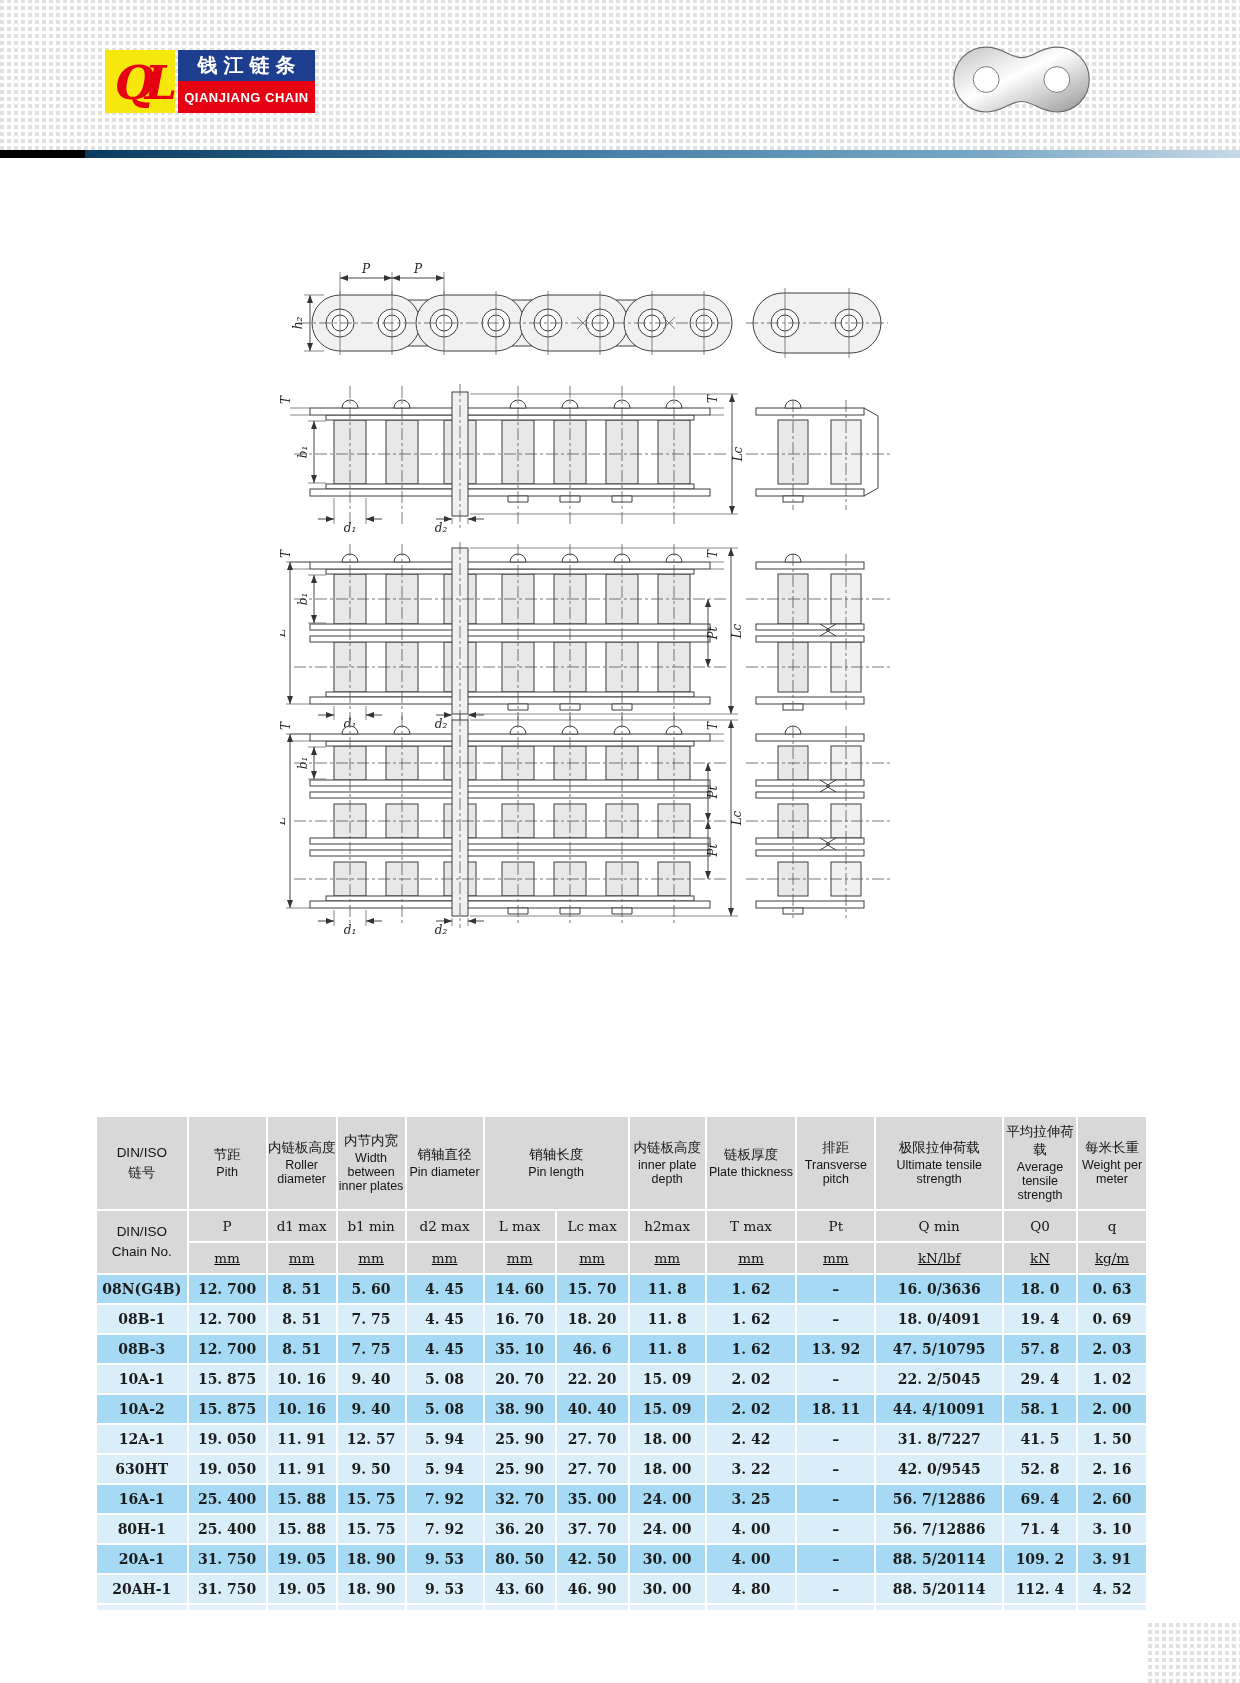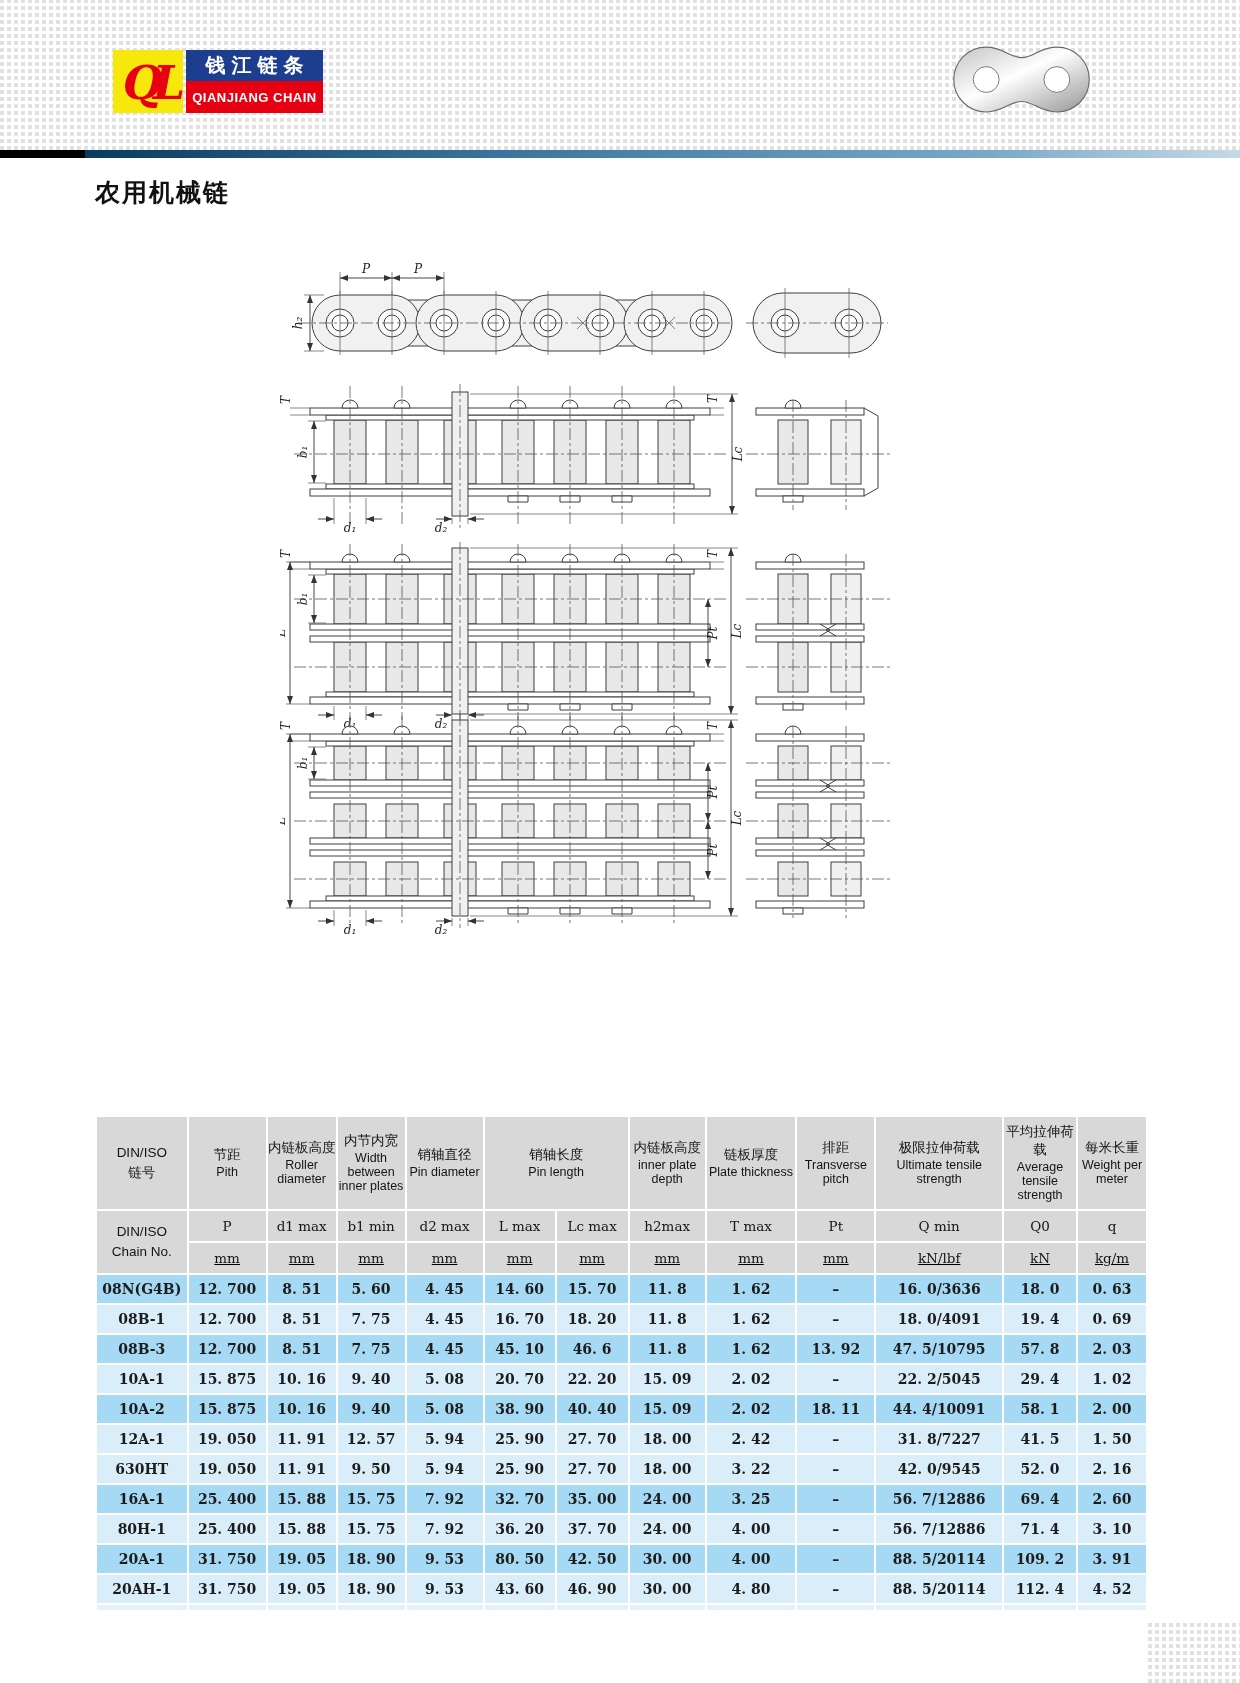--- a/index.html
+++ b/index.html
@@ -14,21 +14,21 @@
           repeating-linear-gradient(0deg,#e1e1e1 0 4px,#fff 4px 7px);
         background-blend-mode:lighten;}
   .band-top{left:0;top:0;width:1240px;height:150px;}
   .corner-br{left:1148px;top:1622px;width:92px;height:61px;}
 
   
   .topbar{position:absolute;left:0;top:150px;width:1240px;height:8px;
           background:linear-gradient(90deg,#000 0 85px,#0c3a5f 85px,#38749f 40%,#7aa9c8 80%,#c6d9e6 100%);}
 
   
-  .logo{position:absolute;left:113px;top:50px;display:flex;}
+  .logo{position:absolute;left:105px;top:50px;display:flex;}
   .logo-y{width:70px;height:63px;background:#f6e70c;display:flex;align-items:center;justify-content:center;}
   .logo-txt{width:137px;height:77px;margin-left:3px;display:flex;flex-direction:column;}
   .logo-cn{height:31px;background:#1d3d8f;color:#fff;font-size:20px;font-weight:bold;letter-spacing:6px;
            display:flex;align-items:center;justify-content:center;padding-left:6px;box-sizing:border-box;}
   .logo-en{height:32px;background:#e60012;color:#fff;font-size:13px;font-weight:bold;letter-spacing:.5px;
            display:flex;align-items:center;justify-content:center;}
 
   
   .photo{position:absolute;left:948px;top:44px;width:148px;height:72px;}
 
@@ -100,21 +100,20 @@
             <stop offset="1" stop-color="#949494"></stop>
         </linearGradient>
       </defs>
       <path d="M40 3A34 34 0 0 0 40 71C58 71 64 60 77 60C90 60 96 71 114 71A34 34 0 0 0 114 3C96 3 90 14 77 14C64 14 58 3 40 3Z" fill="url(#met)" stroke="#6a6a6a" stroke-width="1.2"></path>
       <circle cx="40" cy="37" r="13.5" fill="#fff" stroke="#777"></circle>
       <circle cx="114" cy="37" r="13.5" fill="#fff" stroke="#777"></circle>
     </svg>
   </div>
 
   <div class="title-block">
-    <div class="title-cn">农用机械链</div>
   </div>
 
   <div class="tech">
     <svg viewBox="0 0 620 680">
       <defs>
         <marker id="a1" markerWidth="9" markerHeight="8" refX="8" refY="3" orient="auto-start-reverse" markerUnits="userSpaceOnUse">
           <path d="M0 0L8 3L0 6Z" fill="#333"></path>
         </marker>
       </defs>
 
@@ -484,21 +483,21 @@
           <td class="l val">18. 0/4091</td>
           <td class="l val">19. 4</td>
           <td class="l val">0. 69</td>
         </tr>
         <tr class="data">
           <td class="m cno">08B-3</td>
           <td class="m val">12. 700</td>
           <td class="m val">8. 51</td>
           <td class="m val">7. 75</td>
           <td class="m val">4. 45</td>
-          <td class="m val">45. 10</td>
+          <td class="m val">35. 10</td>
           <td class="m val">46. 6</td>
           <td class="m val">11. 8</td>
           <td class="m val">1. 62</td>
           <td class="m val">13. 92</td>
           <td class="m val">47. 5/10795</td>
           <td class="m val">57. 8</td>
           <td class="m val">2. 03</td>
         </tr>
         <tr class="data">
           <td class="l cno">10A-1</td>
@@ -550,21 +549,21 @@
           <td class="l val">19. 050</td>
           <td class="l val">11. 91</td>
           <td class="l val">9. 50</td>
           <td class="l val">5. 94</td>
           <td class="l val">25. 90</td>
           <td class="l val">27. 70</td>
           <td class="l val">18. 00</td>
           <td class="l val">3. 22</td>
           <td class="l val">–</td>
           <td class="l val">42. 0/9545</td>
-          <td class="l val">52. 0</td>
+          <td class="l val">52. 8</td>
           <td class="l val">2. 16</td>
         </tr>
         <tr class="data">
           <td class="m cno">16A-1</td>
           <td class="m val">25. 400</td>
           <td class="m val">15. 88</td>
           <td class="m val">15. 75</td>
           <td class="m val">7. 92</td>
           <td class="m val">32. 70</td>
           <td class="m val">35. 00</td>

